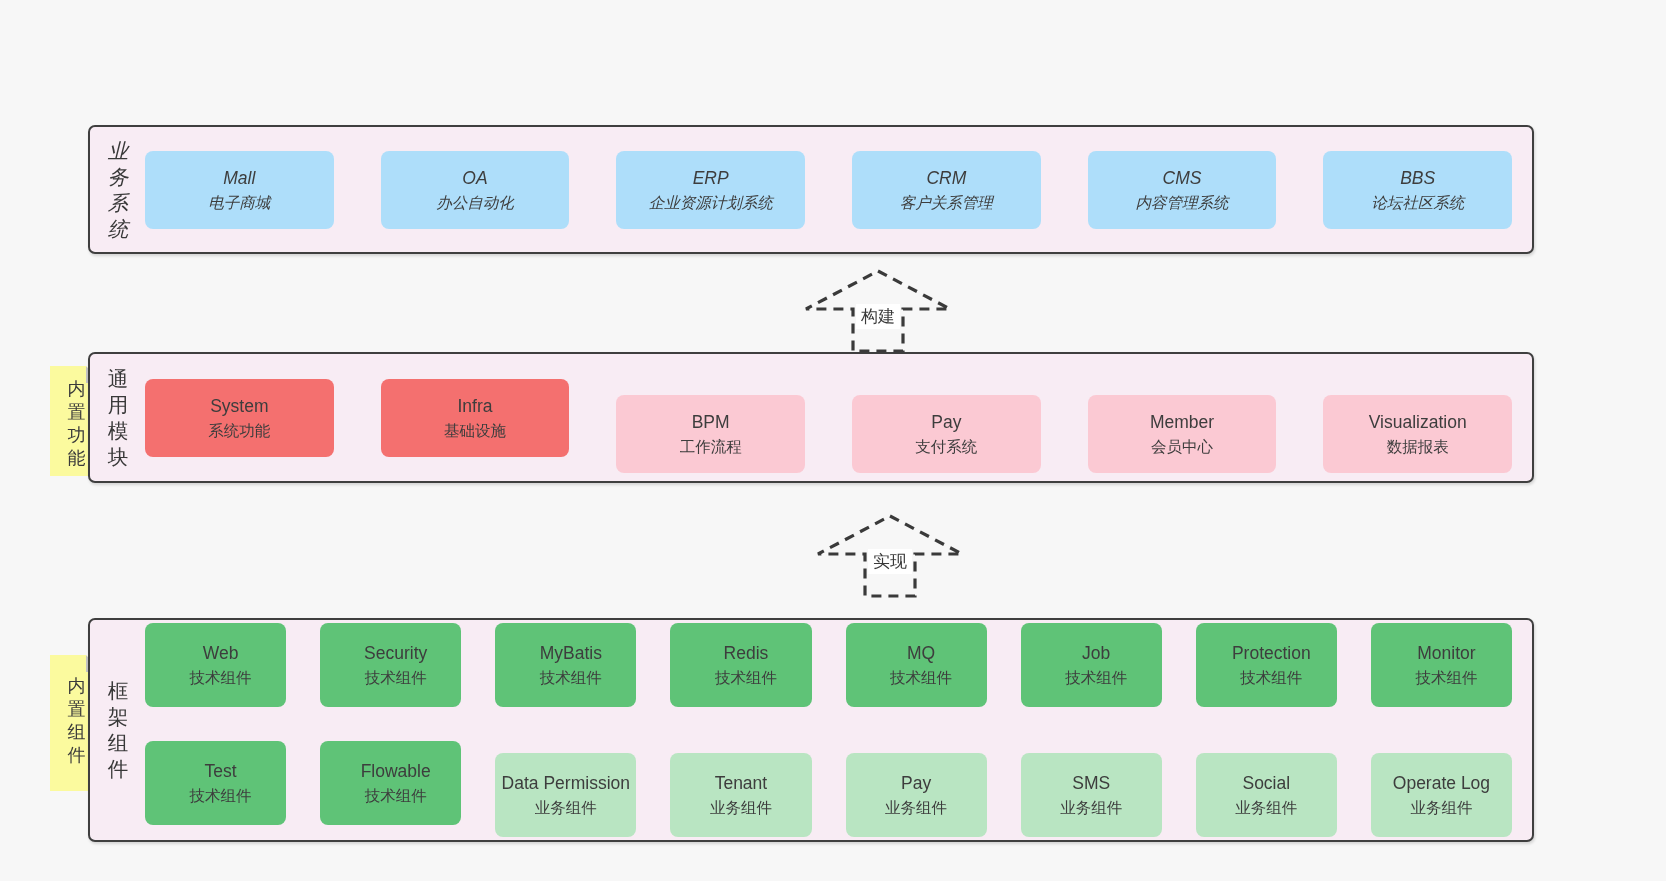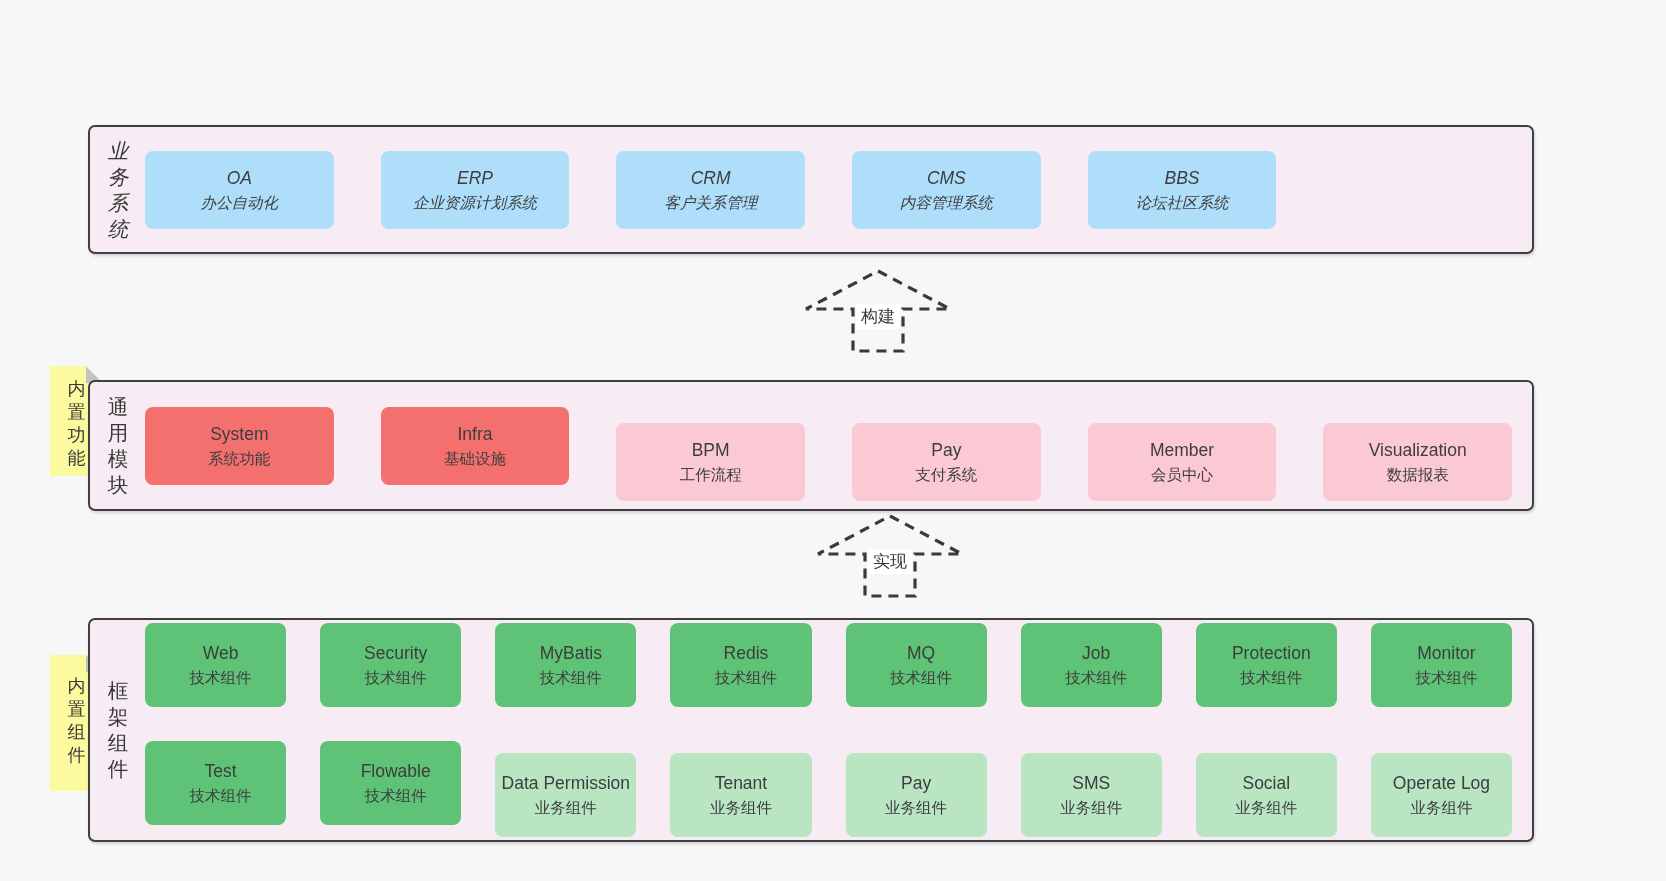--- a/index.html
+++ b/index.html
@@ -8,21 +8,21 @@
     font-family:"Liberation Sans",sans-serif;color:#3c3c3c;overflow:hidden;
   }
   
   .layer{
     position:absolute;left:88px;width:1446px;box-sizing:border-box;
     background:#f8ecf4;border:2px solid #3f3f3f;border-radius:7px;
     box-shadow:1px 2px 3px rgba(0,0,0,.14);
     display:flex;align-items:center;z-index:2;
   }
   #layer-business{top:125px;height:129px;font-style:italic;}
-  #layer-modules{top:380px;height:131px;}
+  #layer-modules{top:352px;height:131px;}
   #layer-components{top:618px;height:224px;}
   .vlabel{
     width:26px;margin-left:15px;flex:0 0 26px;
     font-size:20.5px;line-height:26px;text-align:center;
     word-break:break-all;color:#383838;
   }
   .boxes{
     flex:1;display:grid;margin:0 20px 0 14px;align-items:center;
   }
   .cols6{grid-template-columns:repeat(6,1fr);gap:20px 47px;}
@@ -68,20 +68,24 @@
 </style>
 </head>
 <body>
 
 <div class="canvas">
 
   <section class="layer" id="layer-business">
     <div class="vlabel">业务系统</div>
     <div class="boxes cols6">
       <div class="box blue">
+        <div class="en">Mall</div>
+        <div class="cn">电子商城</div>
+      </div>
+      <div class="box blue">
         <div class="en">OA</div>
         <div class="cn">办公自动化</div>
       </div>
       <div class="box blue">
         <div class="en">ERP</div>
         <div class="cn">企业资源计划系统</div>
       </div>
       <div class="box blue">
         <div class="en">CRM</div>
         <div class="cn">客户关系管理</div>

